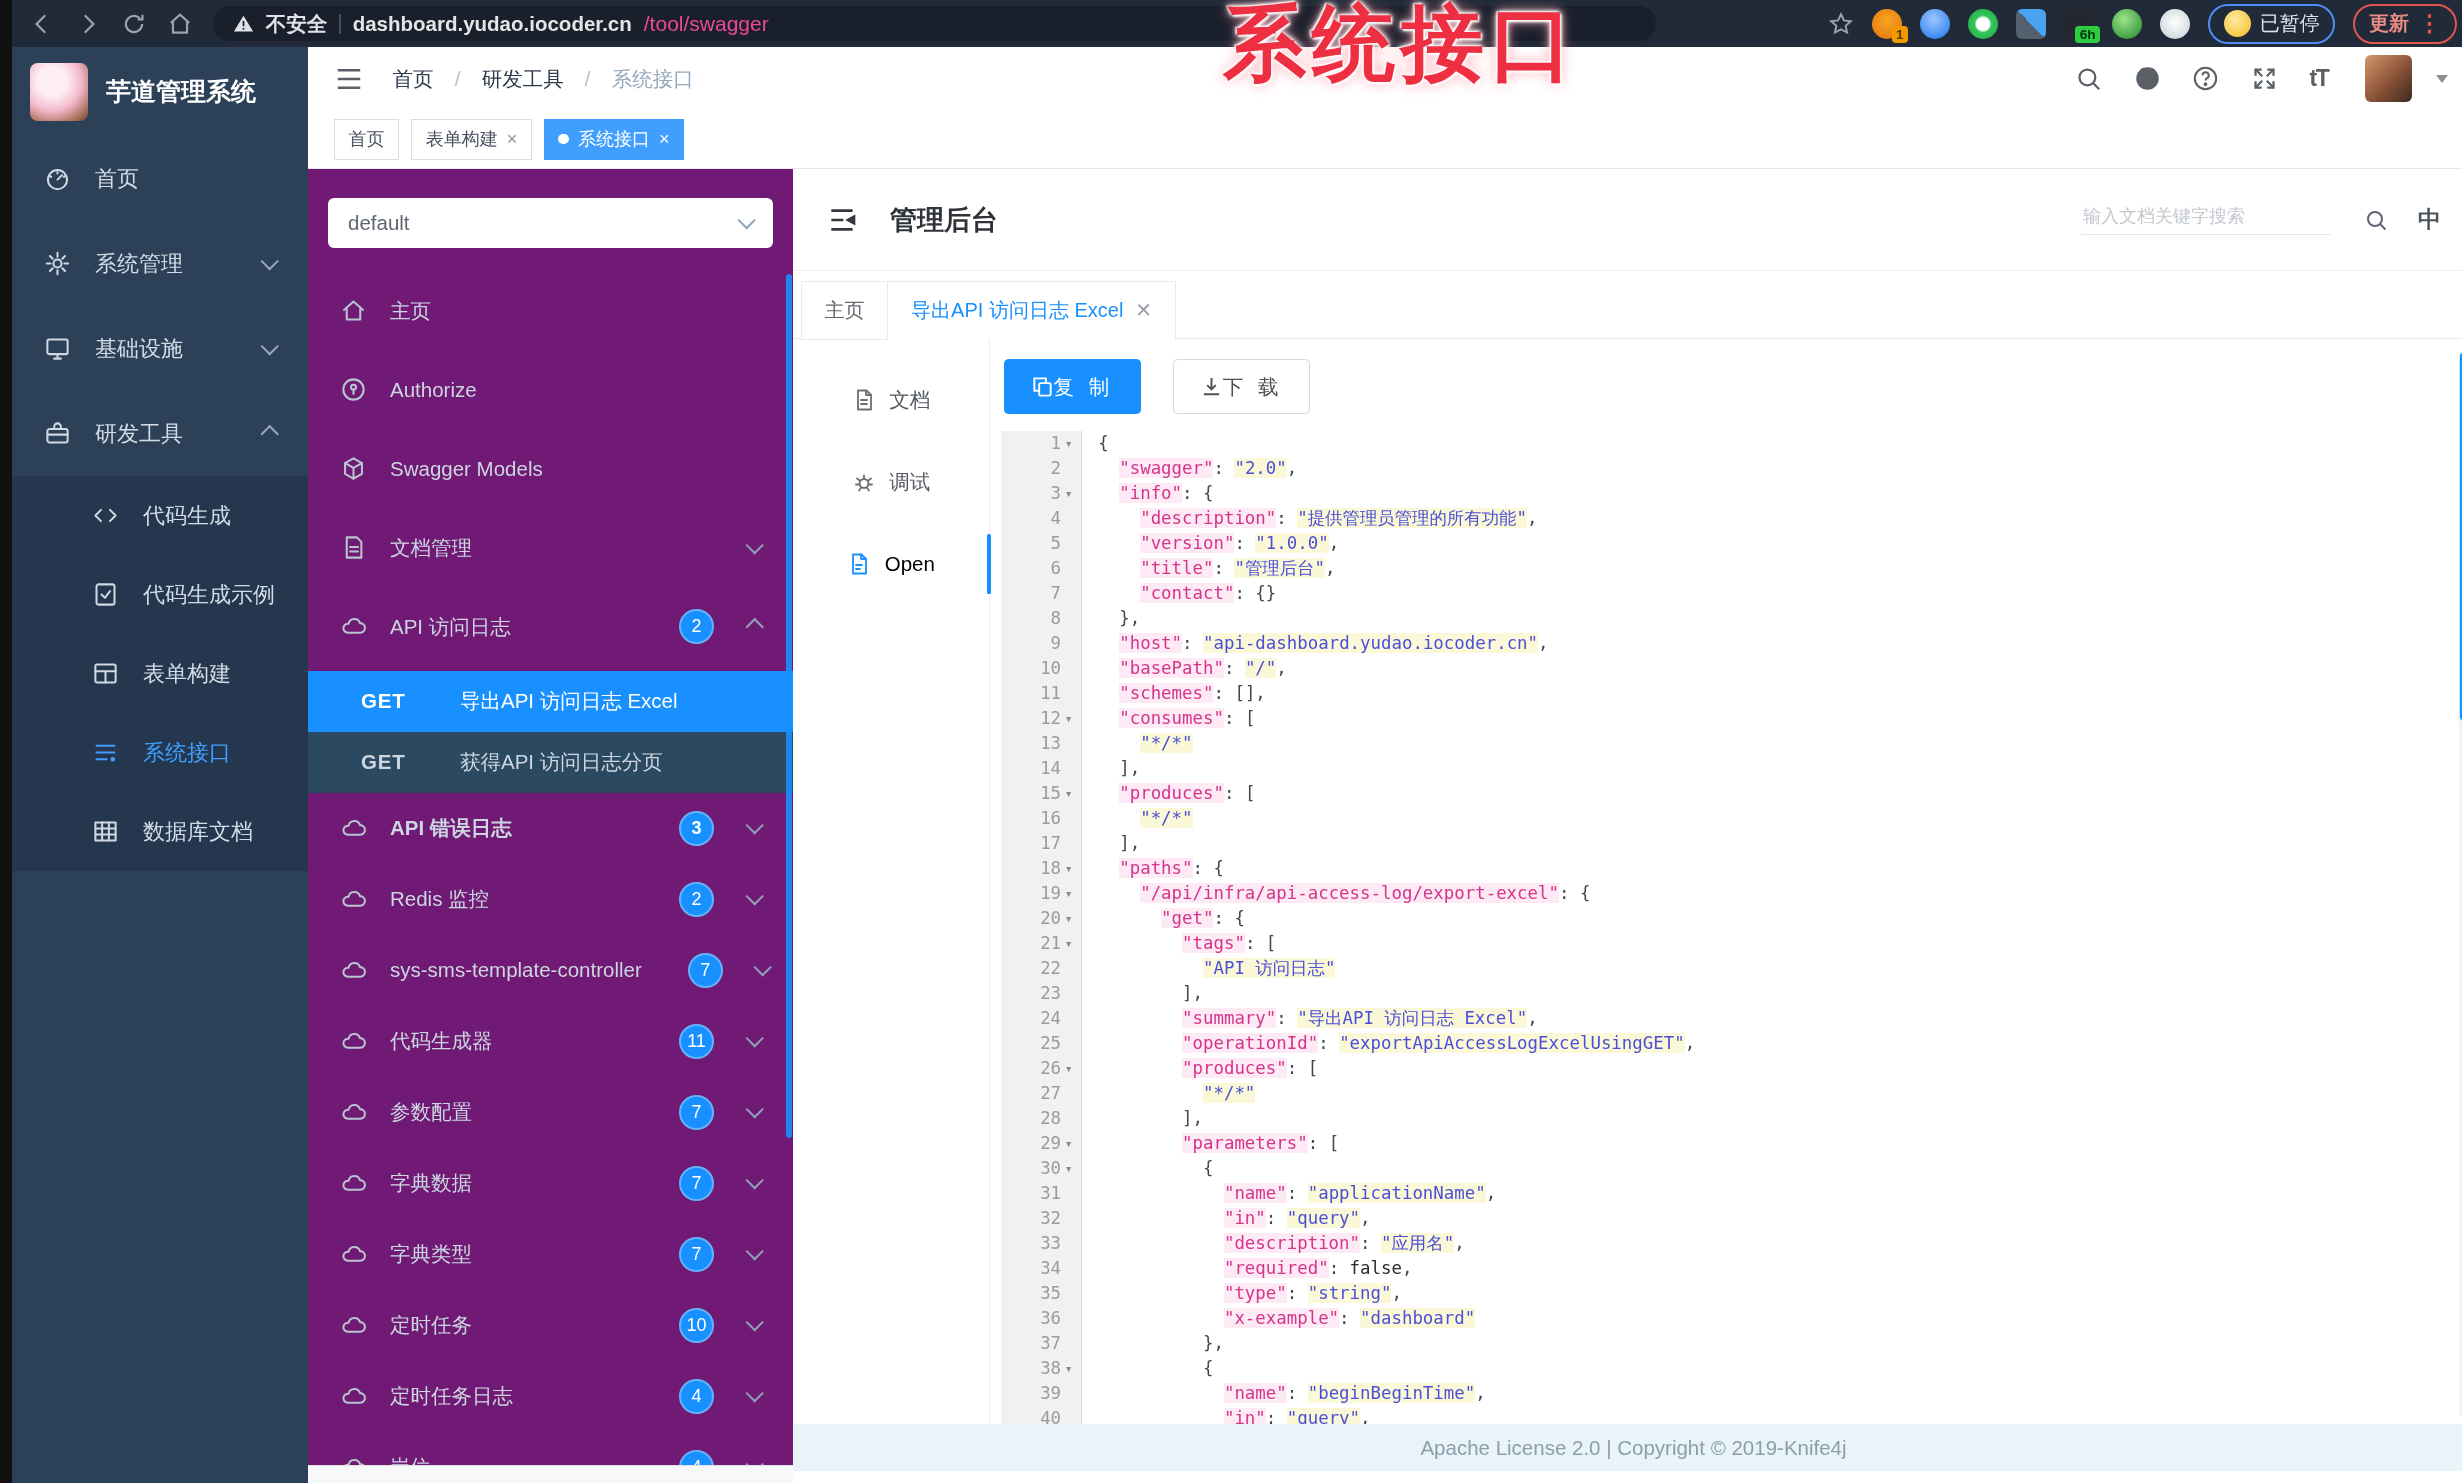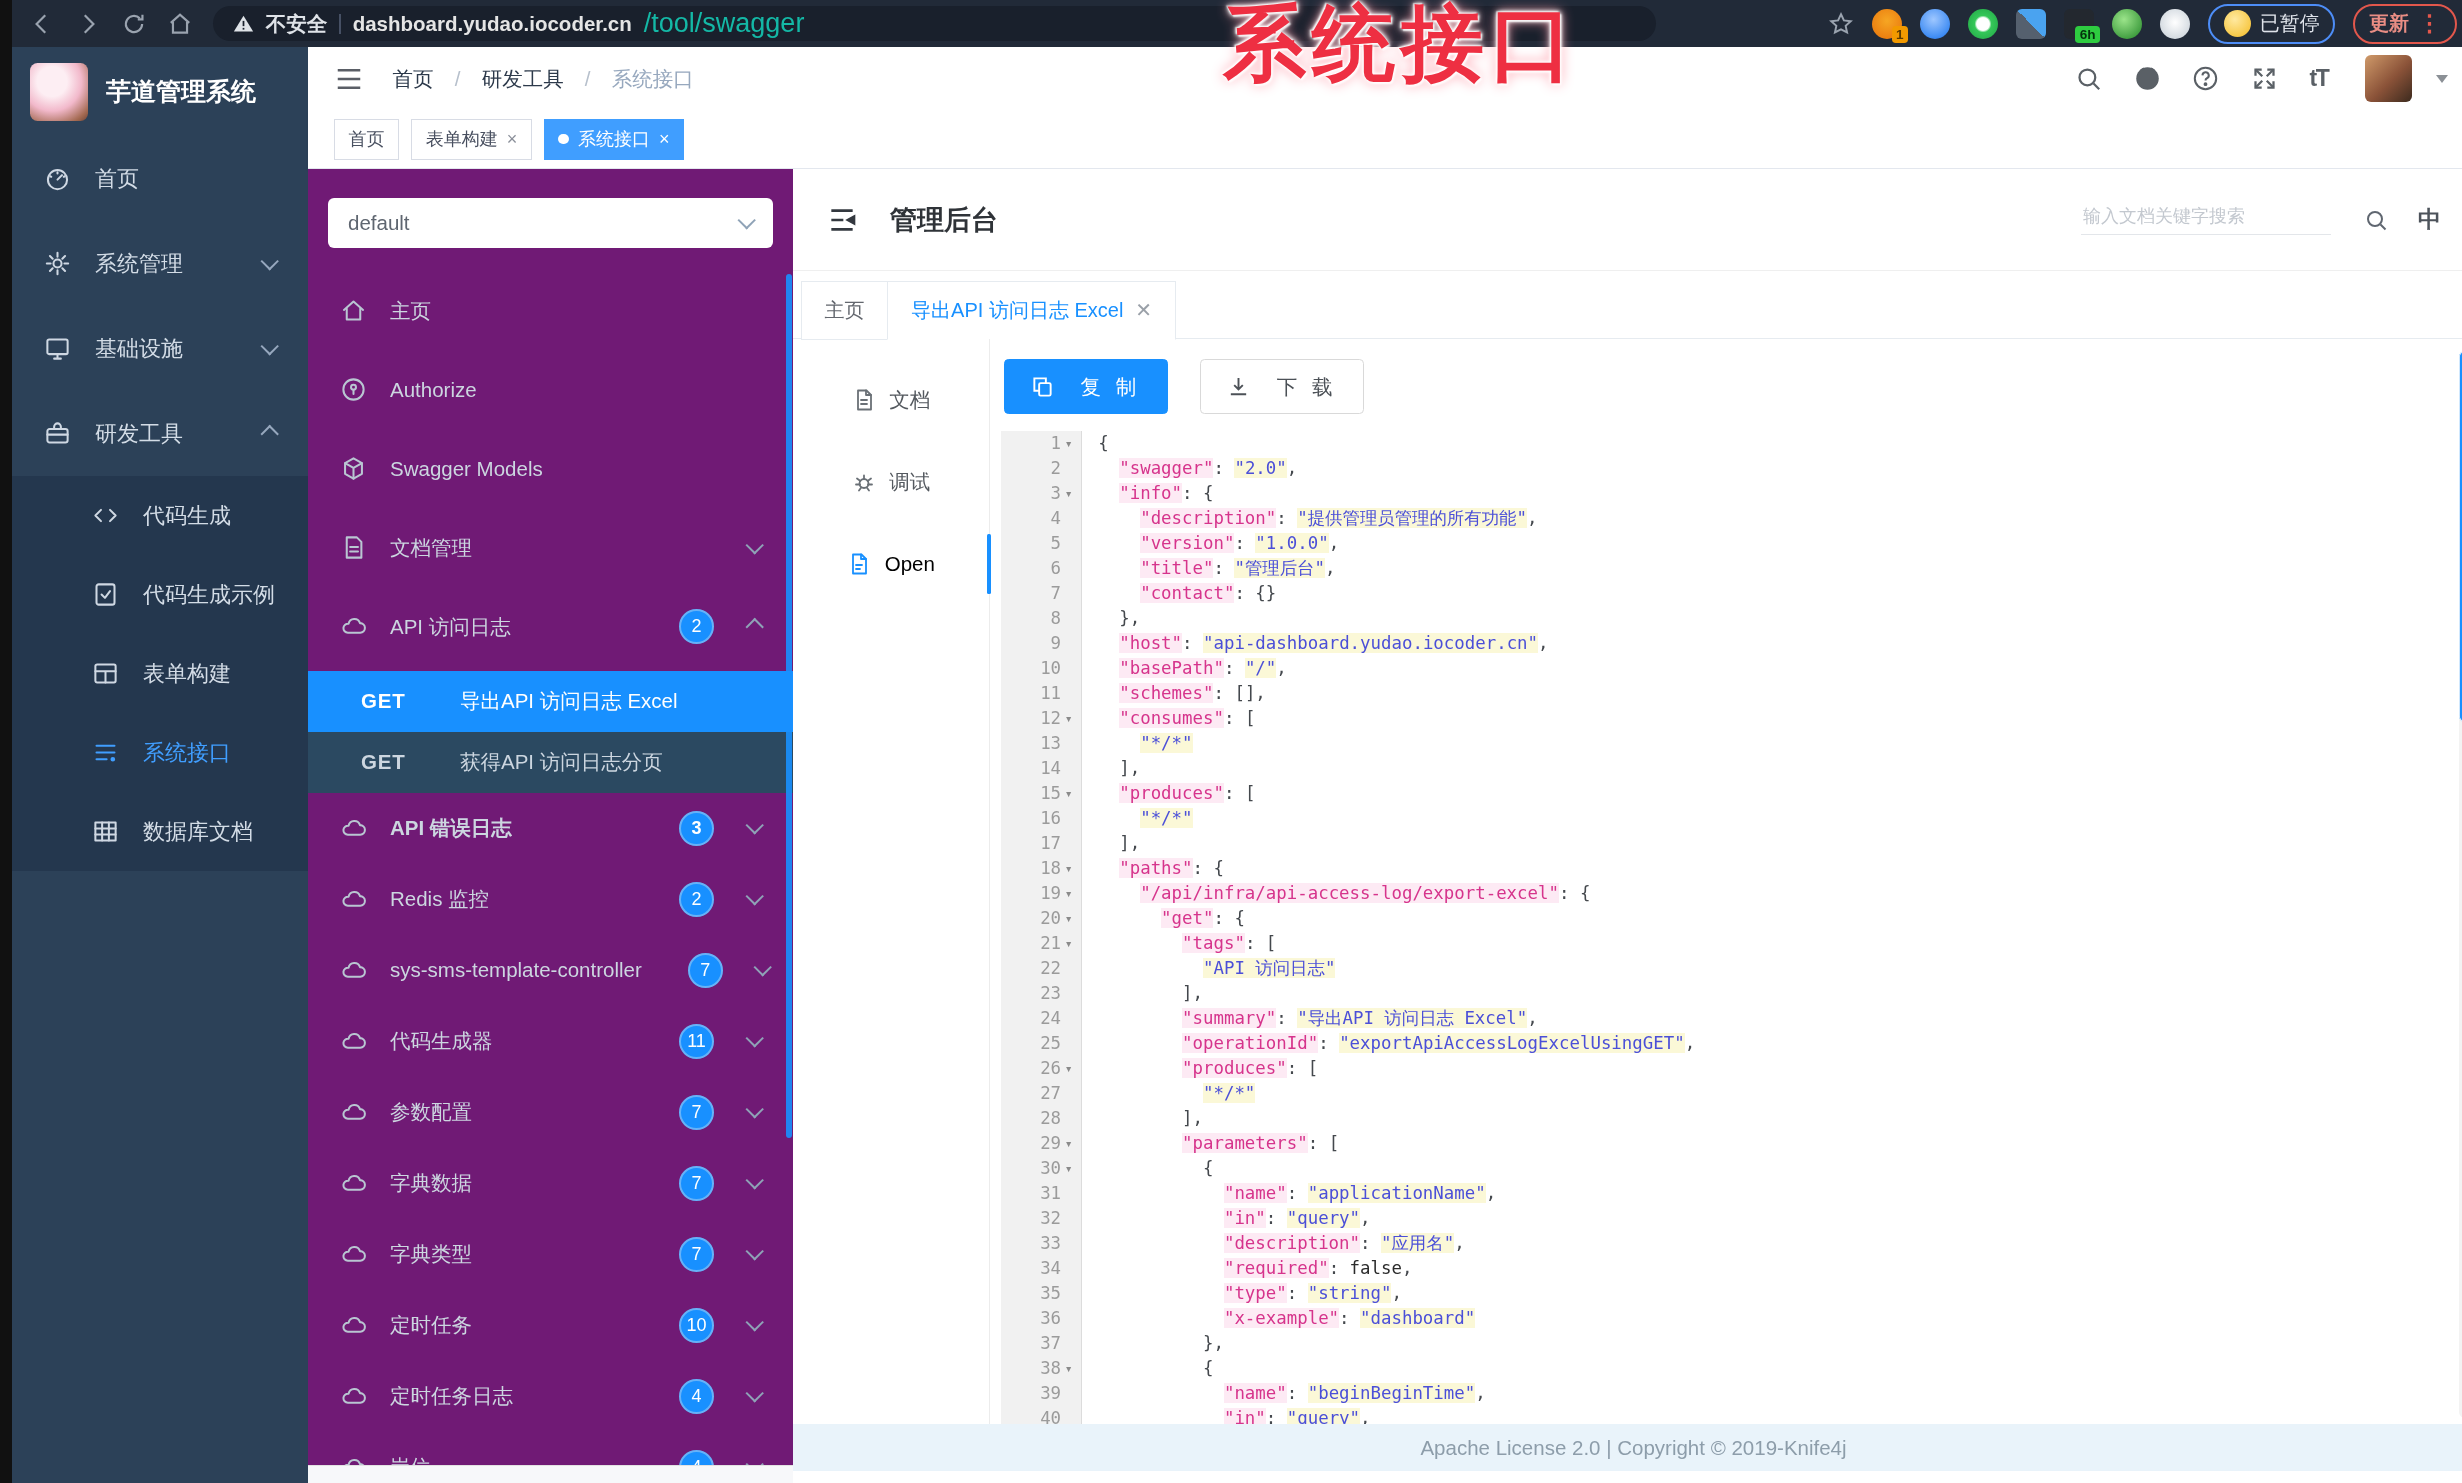--- a/index.html
+++ b/index.html
@@ -11,21 +11,21 @@
   .browser{position:absolute;left:0;top:0;width:100%;height:47px;background:#212a38;
            display:flex;align-items:center;padding:0 16.7px;box-sizing:border-box;gap:20px;}
   .bnav{width:26px;height:26px;color:#9aa3af;flex:0 0 auto}
   .bnav svg{width:26px;height:26px}
   .url-pill{height:35px;background:#19202c;border-radius:17.4px;display:flex;align-items:center;
             padding:0 20px;gap:12px;flex:1;max-width:1403px;min-width:0}
   .warn{color:#dfe3e8;width:21px;height:21px}
   .sec{color:#dfe3e8;font-size:20.5px;font-weight:700;white-space:nowrap}
   .udiv{width:1.5px;height:20px;background:#465064}
   .uhost{color:#e5e5e5;font-size:20.5px;font-weight:700;white-space:nowrap}
-  .upath{color:#14b8a6;font-size:27px;white-space:nowrap}
+  .upath{color:#ec4899;font-size:21px;white-space:nowrap}
   .bright{display:flex;align-items:center;gap:18px;margin-left:auto}
   .ext{width:30px;height:30px;border-radius:7.6px;position:relative;flex:0 0 auto}
   .ext.c{border-radius:50%}
   .extbadge{position:absolute;right:-6px;bottom:-4.5px;background:#f29900;color:#5c3a00;font-size:13.6px;
             padding:0.8px 4.5px;border-radius:3.8px;font-weight:700}
   .pill{height:36px;border-radius:20px;display:flex;align-items:center;gap:9px;padding:0 13.6px;
         font-size:20px;white-space:nowrap}
   .pill.pause{border:2.3px solid #4d8df7;color:#dfe3ea}
   .pill.update{border:2.3px solid #e2574c;color:#e98d84;font-weight:700}
   .emoji{width:27px;height:27px;border-radius:50%;background:radial-gradient(circle at 40% 35%,#ffe9a0,#f7c948 70%,#e0a92e)}
@@ -112,21 +112,21 @@
   .doc-body{flex:1;display:flex;min-height:0;position:relative}
   .side-tabs{width:197px;flex:0 0 auto;border-right:1.5px solid #ececec;padding-top:20px;box-sizing:border-box}
   .stab{height:82px;display:flex;align-items:center;justify-content:center;gap:13.6px;font-size:20.5px;color:#54595f;position:relative}
   .stab .mi{width:24px;height:24px;color:#6a7076}
   .stab .mi svg{width:24px;height:24px}
   .stab.active{color:#000000}
   .stab.active .mi{color:#1890ff}
   .stab.active::after{content:"";position:absolute;right:-1.5px;top:10.6px;bottom:10.6px;width:3.8px;background:#1890ff;border-radius:1.5px}
   .editor{flex:1;min-width:0;position:relative;padding:20px 0 0 10.6px;box-sizing:border-box}
   .btns{display:flex;gap:32px;margin-left:3px}
-  .btn{height:55px;border-radius:4.5px;display:flex;align-items:center;gap:27px;padding:4px 26px;font-size:20.5px;cursor:pointer;box-sizing:border-box;white-space:nowrap}
+  .btn{height:55px;border-radius:4.5px;display:flex;align-items:center;gap:0;padding:4px 26px;font-size:20.5px;cursor:pointer;box-sizing:border-box;white-space:nowrap}
   .btn svg{width:23px;height:23px}
   .btn.primary{background:#1890ff;color:#fff;border:1.5px solid #1890ff;letter-spacing:4.5px}
   .btn.plain{background:#fff;color:#4c5157;border:1.5px solid #d9d9d9;letter-spacing:4.5px}
   .code{position:absolute;left:10.6px;right:0;top:92px;bottom:0;display:flex;overflow:hidden;
         font-family:"DejaVu Sans Mono","Liberation Mono",monospace;font-size:17.4px;line-height:25px}
   .gutter{width:80px;flex:0 0 auto;background:#f1f1f1;border-right:1.5px solid #dcdcdc;color:#9b9b9b}
   .gr{display:flex;justify-content:flex-end;align-items:center;height:25px;padding-right:4.5px}
   .gr .fold{width:15px;font-size:13px;color:#8a8a8a;text-align:center}
   .lines{flex:1;padding-left:16.7px;white-space:pre;overflow:hidden}
   .cr{height:25px}

